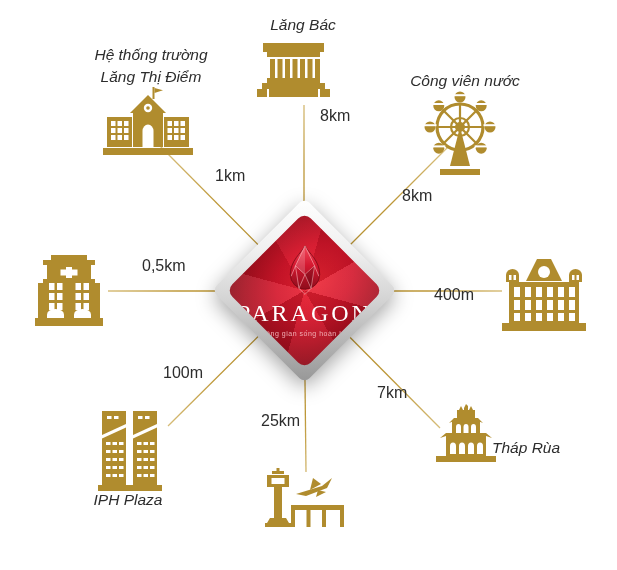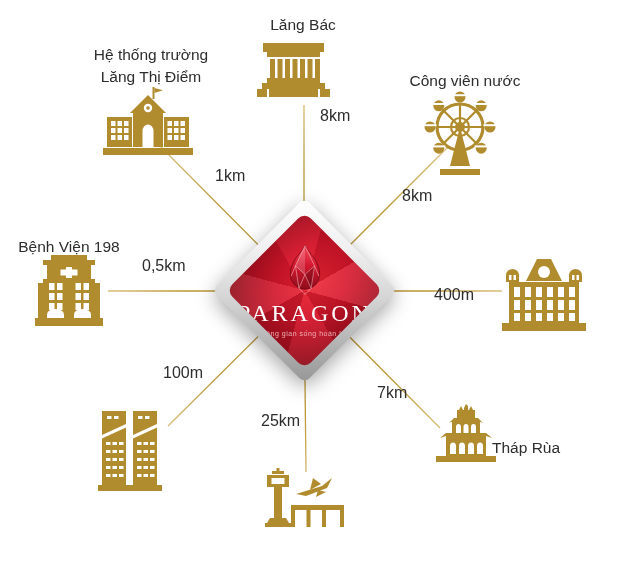--- a/index.html
+++ b/index.html
@@ -13,21 +13,21 @@
     background:var(--background,#fff);
     overflow:hidden;
   }
   .lines-svg{position:absolute;left:0;top:0;z-index:1;}
   .icon{position:absolute;z-index:2;color:var(--gold,#B08C2E);line-height:0;}
   .icon svg{display:block;}
   .lm-label{
     position:absolute;z-index:3;
     color:var(--text,#2D2D2D);
     font-size:15.5px;line-height:22px;
-    text-align:center;white-space:nowrap;
+    text-align:center;white-space:nowrap;font-style:italic;
   }
   .dist-label{
     position:absolute;z-index:3;
     color:var(--text,#2D2D2D);
     font-size:16px;white-space:nowrap;
   }
   
   .diamond-wrap{
     position:absolute;left:239px;top:225px;width:131px;height:131px;z-index:4;
     filter:drop-shadow(0 6px 10px rgba(0,0,0,0.35));
@@ -183,21 +183,20 @@
           <circle cx="62.2" cy="58.2" r="5.5"></circle>
             <rect x="55.7" y="55.4" width="13" height="2" fill="#fff"></rect>
           <circle cx="19.8" cy="58.2" r="5.5"></circle>
             <rect x="13.3" y="55.4" width="13" height="2" fill="#fff"></rect>
         </g>
       </g>
     </svg>
   </div>
   <div class="dist-label" style="left:402px;top:187px;">8km</div>
 
-  <div class="lm-label" style="left:9px;top:236px;width:120px;">Bệnh Viện 198</div>
   <div class="icon" style="left:34px;top:255px;">
     <svg width="70" height="72" viewBox="0 0 70 72" fill="currentColor">
       <rect x="17" y="0" width="36" height="5"></rect>
       <rect x="9" y="5" width="52" height="5"></rect>
       <rect x="13" y="10" width="44" height="14"></rect>
       <g fill="#fff">
         <rect x="32" y="12" width="6" height="11"></rect>
         <rect x="26.5" y="14.5" width="17" height="6"></rect>
       </g>
       <rect x="9" y="24" width="52" height="39"></rect>
@@ -304,20 +303,21 @@
             <rect x="49.5" y="57" width="4.5" height="3"></rect>
             <rect x="56" y="57" width="4.5" height="3"></rect>
           <rect x="43" y="65" width="4.5" height="3"></rect>
             <rect x="49.5" y="65" width="4.5" height="3"></rect>
             <rect x="56" y="65" width="4.5" height="3"></rect>
         </g>
       </g>
       <rect x="4" y="76" width="64" height="6"></rect>
     </svg>
   </div>
+  <div class="lm-label" style="left:63px;top:489px;width:130px;">IPH Plaza</div>
   <div class="dist-label" style="left:163px;top:364px;">100m</div>
 
   <div class="icon" style="left:260px;top:468px;">
     <svg width="90" height="64" viewBox="0 0 90 64" fill="currentColor">
       <rect x="16.5" y="0" width="3" height="4"></rect>
       <rect x="12" y="3" width="12" height="3"></rect>
       <rect x="7" y="7" width="22" height="12"></rect>
       <rect x="11.5" y="10" width="13" height="6" fill="#fff"></rect>
       <rect x="14" y="19" width="8" height="31"></rect>
       <polygon points="10,50 26,50 29,55 7,55"></polygon>

